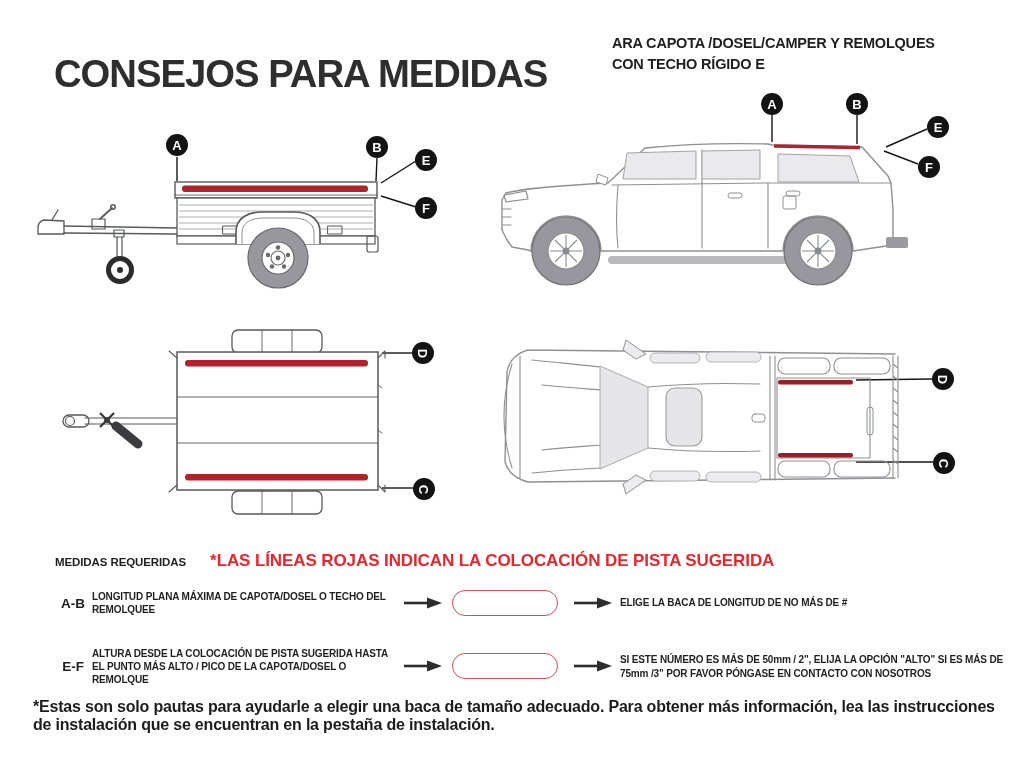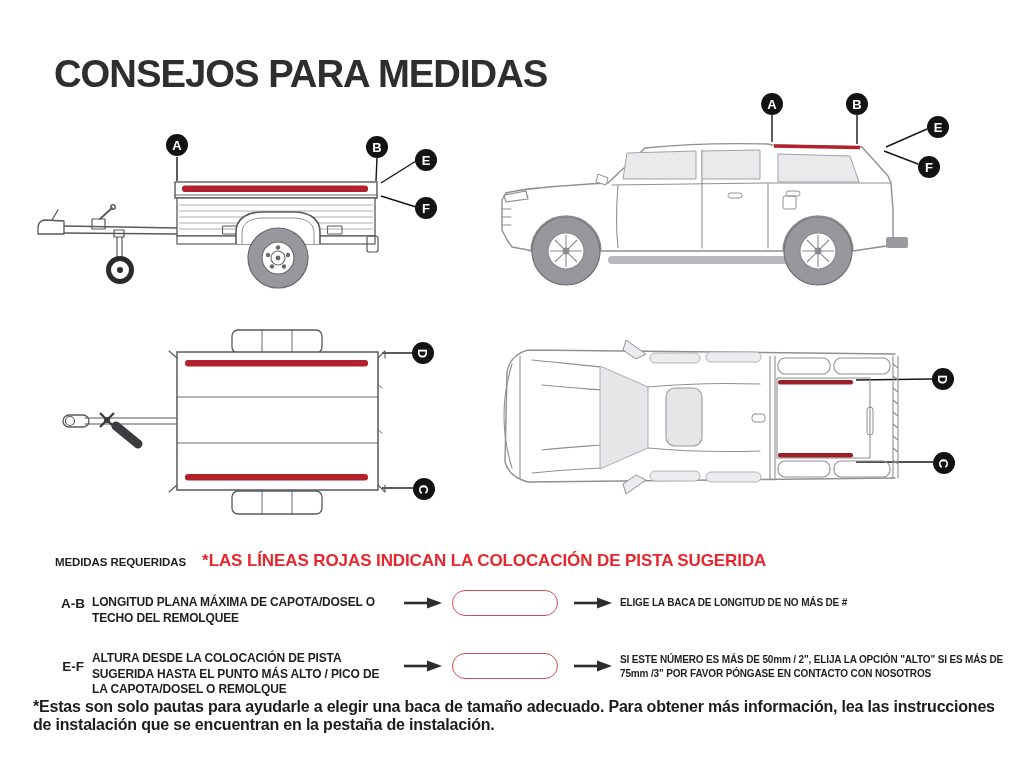--- a/index.html
+++ b/index.html
@@ -20,30 +20,30 @@
            font-size:13px;font-weight:700;z-index:3;}
   .callout span{display:block;line-height:1;}
   .callout.rot span{transform:rotate(90deg);}
 
   .d-trailer-side{left:30px;top:100px;width:420px;height:215px;}
   .d-truck-side{left:490px;top:90px;width:490px;height:215px;}
   .d-trailer-top{left:30px;top:325px;width:430px;height:200px;}
   .d-truck-top{left:490px;top:330px;width:490px;height:200px;}
 
   
-  .legend{position:absolute;left:55px;top:551px;display:flex;gap:16px;align-items:baseline;}
+  .legend{position:absolute;left:55px;top:551px;display:flex;gap:24px;align-items:baseline;}
   .legend .head{font-size:11.5px;font-weight:700;color:#1f1f1f;letter-spacing:-0.1px;}
   .legend .note{font-size:17px;font-weight:700;color:#e8262d;letter-spacing:-0.1px;}
 
   
   .m-row{position:absolute;left:0;width:1024px;}
   .m-row>*{position:absolute;top:50%;transform:translateY(-50%);}
   .m-key{left:55px;width:36px;font-size:13.5px;font-weight:700;color:#1f1f1f;text-align:center;}
-  .m-desc{left:92px;width:305px;font-size:12px;font-weight:700;line-height:1.3;
-          letter-spacing:-0.15px;color:#1f1f1f;margin-top:8px;}
+  .m-desc{left:92px;width:305px;font-size:10px;font-weight:700;line-height:1.3;
+          letter-spacing:-0.15px;color:#1f1f1f;}
   .m-arrow1{left:404px;}
   .m-pill{left:452px;width:106px;height:26px;border:1.5px solid #cf4f58;border-radius:14px;
           background:#fff;box-sizing:border-box;}
   .m-arrow2{left:574px;}
   .m-result{left:620px;width:400px;font-size:10px;font-weight:700;line-height:1.35;
             letter-spacing:-0.15px;color:#1f1f1f;}
   .row-ab{top:586px;height:34px;}
   .row-cd{top:620px;height:27px;}
   .row-ef{top:648px;height:36px;}
 
@@ -54,20 +54,24 @@
   .ln{stroke:#58595d;fill:none;stroke-linecap:round;stroke-linejoin:round;}
   .lt{stroke:#8f9094;fill:none;stroke-linecap:round;stroke-linejoin:round;}
   .lead{stroke:#161616;stroke-width:1.4;fill:none;}
 </style>
 </head>
 <body>
 
 <div class="page">
 
   <h1 class="title">CONSEJOS PARA MEDIDAS</h1>
+  <div class="subtitle">
+    <div>ARA CAPOTA /DOSEL/CAMPER Y REMOLQUES</div>
+    <div>CON TECHO RÍGIDO E</div>
+  </div>
 
   <div class="diag d-trailer-side">
     <svg width="420" height="215" viewBox="0 0 420 215">
 
       <path class="lead" d="M147,57 L147,81"></path>
       <path class="lead" d="M347,58 L346,81"></path>
       <path class="lead" d="M386,61 L351,83"></path>
       <path class="lead" d="M386,107 L351,96"></path>
 
       <path class="ln" stroke-width="1.3" d="M147,128 L34,126 M147,134 L34,133"></path>

